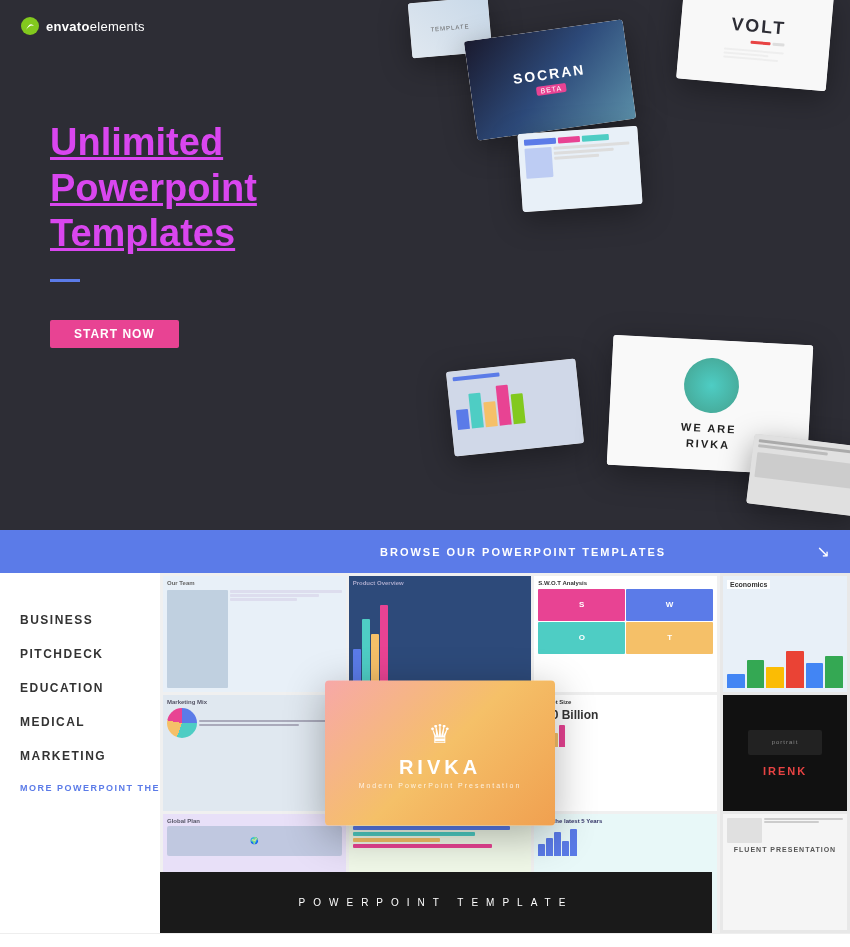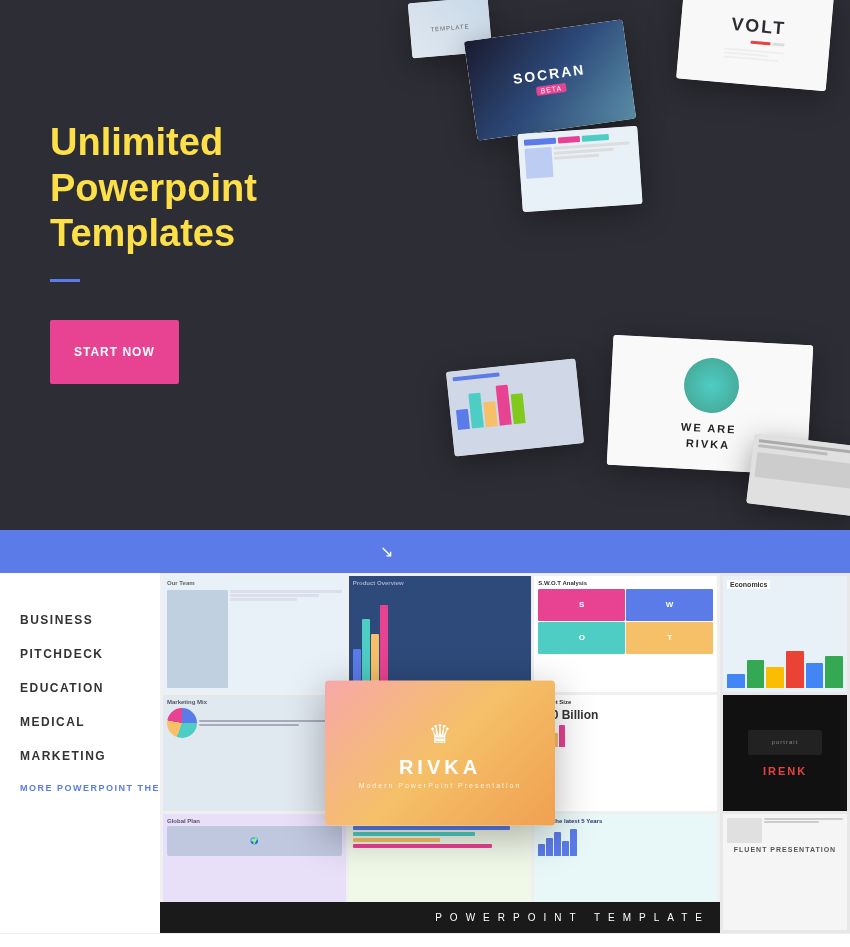--- a/index.html
+++ b/index.html
@@ -46,25 +46,26 @@
     }
 
     .hero-content {
       position: absolute;
       left: 50px;
       top: 120px;
       z-index: 2;
     }
 
     .hero-title {
-      color: #fde047;
+      color: #d946ef;
       font-size: 38px;
       font-weight: 700;
       line-height: 1.2;
       max-width: 360px;
+      text-decoration: underline;
     }
 
     .hero-divider {
       width: 30px;
       height: 3px;
       background: #5b7be8;
       margin: 22px 0 16px 0;
     }
 
     .hero-subtitle {
@@ -72,21 +73,21 @@
       font-size: 13.5px;
       line-height: 1.6;
       max-width: 320px;
     }
 
     .hero-cta {
       margin-top: 22px;
       background: #e84393;
       color: #fff;
       border: none;
-      padding: 25px 24px;
+      padding: 7px 24px;
       font-size: 12px;
       font-weight: 700;
       letter-spacing: 1px;
       text-transform: uppercase;
       cursor: pointer;
       border-radius: 2px;
     }
 
     
     .hero-templates {
@@ -355,29 +356,29 @@
       color: rgba(255,255,255,0.8);
       font-size: 7px;
       letter-spacing: 2px;
       margin-top: 3px;
     }
 
     
     .powerpoint-bar {
       background: #1a1a1a;
       color: #fff;
-      text-align: right;
-      padding: 10px;
+      text-align: center;
+      padding: 25px;
       font-size: 10px;
       letter-spacing: 8px;
       text-transform: uppercase;
       position: absolute;
       bottom: 0;
       left: 0;
-      right: 0;
+      right: 8px;
     }
 
     
     .right-thumbs {
       width: 130px;
       display: flex;
       flex-direction: column;
       gap: 3px;
       padding: 3px;
       background: #e8e8e8;
@@ -462,20 +463,32 @@
       color: #333;
       font-size: 7px;
       font-weight: bold;
       padding: 1px 3px;
     }
   </style>
 </head>
 <body>
 
 <section class="hero">
+  <nav class="hero-nav">
+    <div class="logo-area">
+
+      <svg class="logo-icon" viewBox="0 0 20 20" fill="none">
+        <circle cx="10" cy="10" r="9" fill="#82c91e"></circle>
+        <path d="M6 14 Q10 5 14 10 Q10 8 6 14Z" fill="#fff"></path>
+      </svg>
+      <span class="logo-text">
+        <span>envato</span><span style="font-weight:300">elements</span>
+      </span>
+    </div>
+  </nav>
 
   <div class="hero-content">
     <h1 class="hero-title">Unlimited Powerpoint Templates</h1>
     <div class="hero-divider"></div>
     <button class="hero-cta">START NOW</button>
   </div>
 
   <div class="hero-templates">
 
     <div class="tpl-card card-small-tl">
@@ -553,20 +566,21 @@
       <div style="width:100%;height:100%;background:#e0e0e0;padding:5px;display:flex;flex-direction:column;gap:2px;">
         <div style="height:3px;background:#aaa;border-radius:1px;"></div>
         <div style="height:3px;background:#bbb;border-radius:1px;width:70%;"></div>
         <div style="height:25px;background:#ccc;border-radius:1px;margin-top:3px;"></div>
       </div>
     </div>
   </div>
 </section>
 
 <div class="browse-section">
+  <span class="browse-title">BROWSE OUR POWERPOINT TEMPLATES</span>
   <span class="browse-arrow">↘</span>
 </div>
 
 <div class="bottom-section">
 
   <aside class="sidebar">
     <div class="sidebar-item">
       <span>BUSINESS</span>
     </div>
     <div class="sidebar-item">

